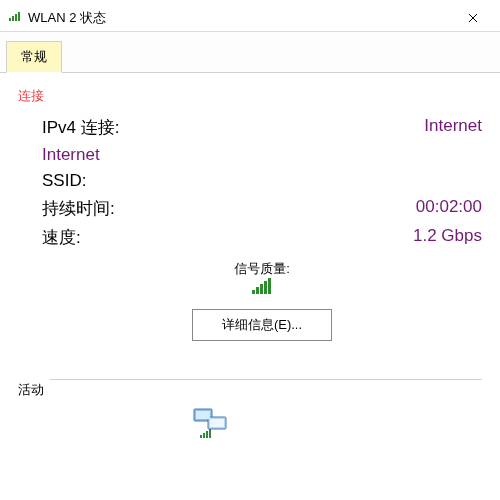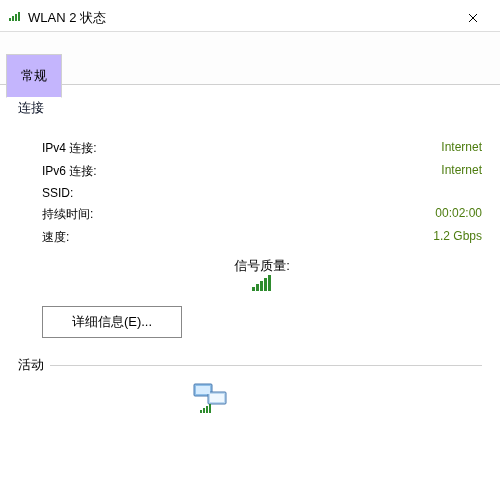--- a/index.html
+++ b/index.html
@@ -2,32 +2,32 @@
 <html><head>
 <meta charset="utf-8">
 <style>
   * { box-sizing: border-box; margin: 0; padding: 0; font-family: "Segoe UI", "Microsoft YaHei", sans-serif; }
   body { background: #fff; width: 500px; height: 500px; overflow: hidden; }
   .titlebar { display: flex; align-items: center; height: 32px; padding: 4px 4px 0 8px; border-bottom: 1px solid #ddd; }
   .titlebar .ticon { margin-right: 6px; }
   .titlebar .ttitle { flex: 1; font-size: 13px; color: #000; }
   .titlebar .close { width: 46px; height: 32px; display: flex; align-items: center; justify-content: center; font-size: 14px; color: #000; cursor: pointer; }
   .tabstrip { display: flex; padding: 8px 0 0 6px; border-bottom: 1px solid #d0d0d0; background: #fdfdfd; }
-  .tab { padding: 12px 14px; font-size: 13px; border: 1px solid #d0d0d0; border-bottom: 1px solid #fff; background: #c4b5fd; position: relative; top: 14px; cursor: pointer; }
+  .tab { padding: 6px 14px; font-size: 13px; border: 1px solid #d0d0d0; border-bottom: 1px solid #fff; background: #fef9c3; position: relative; top: 1px; cursor: pointer; }
   .panel { padding: 14px 18px 10px 18px; }
-  .section-hdr { font-size: 13px; color: #0f172a; margin-bottom: 16px; }
+  .section-hdr { font-size: 13px; color: #ef4444; margin-bottom: 4px; }
   .rows { padding: 4px 0 4px 24px; }
-  .row { display: flex; justify-content: space-between; font-size: 12px; padding: 3px 0; }
+  .row { display: flex; justify-content: space-between; font-size: 17px; padding: 3px 0; }
   .row .k { color: #000; }
-  .row .v { color: #4d7c0f; text-align: right; }
+  .row .v { color: #701a75; text-align: right; }
   .signal-row { display: flex; justify-content: space-between; align-items: center; padding: 4px 0 10px 24px; font-size: 13px; flex-direction: column; }
-  .btnrow { padding: 2px 0 14px 24px; display: flex; gap: 6px; }
+  .btnrow { padding: 2px 0 14px 24px; display: flex; gap: 6px; justify-content: center; }
   .btn { min-width: 140px; padding: 6px 10px; font-size: 13px; background: #fff; border: 1px solid #888; cursor: pointer; }
   .act-hdr { display: flex; align-items: center; font-size: 13px; margin-top: 4px; }
-  .act-hdr .lbl { margin-right: 6px; }
+  .act-hdr .lbl { margin-right: 6px; margin-top: 22px; }
   .act-hdr .line { flex: 1; height: 1px; background: #d0d0d0; }
   .act-row { display: grid; grid-template-columns: 100px 1fr 70px 1fr; align-items: center; font-size: 13px; padding: 6px 0 4px 24px; }
   .act-row .c { text-align: right; }
   .act-row .mid { display: flex; justify-content: center; align-items: center; }
   .separator { width:1px; height:26px; background:#c8c8c8; margin:0 auto; }
   .bars span { display:inline-block; width:3px; margin-right:1px; background:#2e8b2e; }
   .bars .b1{height:4px}.bars .b2{height:7px}.bars .b3{height:10px}.bars .b4{height:13px}.bars .b5{height:16px}
 </style>
 </head>
 <body>
@@ -60,21 +60,20 @@
   <div class="section-hdr">
     <span>连接</span>
   </div>
 
   <div class="rows">
     <div class="row">
         <span class="k">IPv4 连接:</span>
         <span class="v">Internet</span>
       </div>
     <div class="row">
-        <span class="k">IPv6 连接:</span>
         <span class="v">Internet</span>
       </div>
     <div class="row">
         <span class="k">SSID:</span>
       </div>
     <div class="row">
         <span class="k">持续时间:</span>
         <span class="v">00:02:00</span>
       </div>
     <div class="row">

